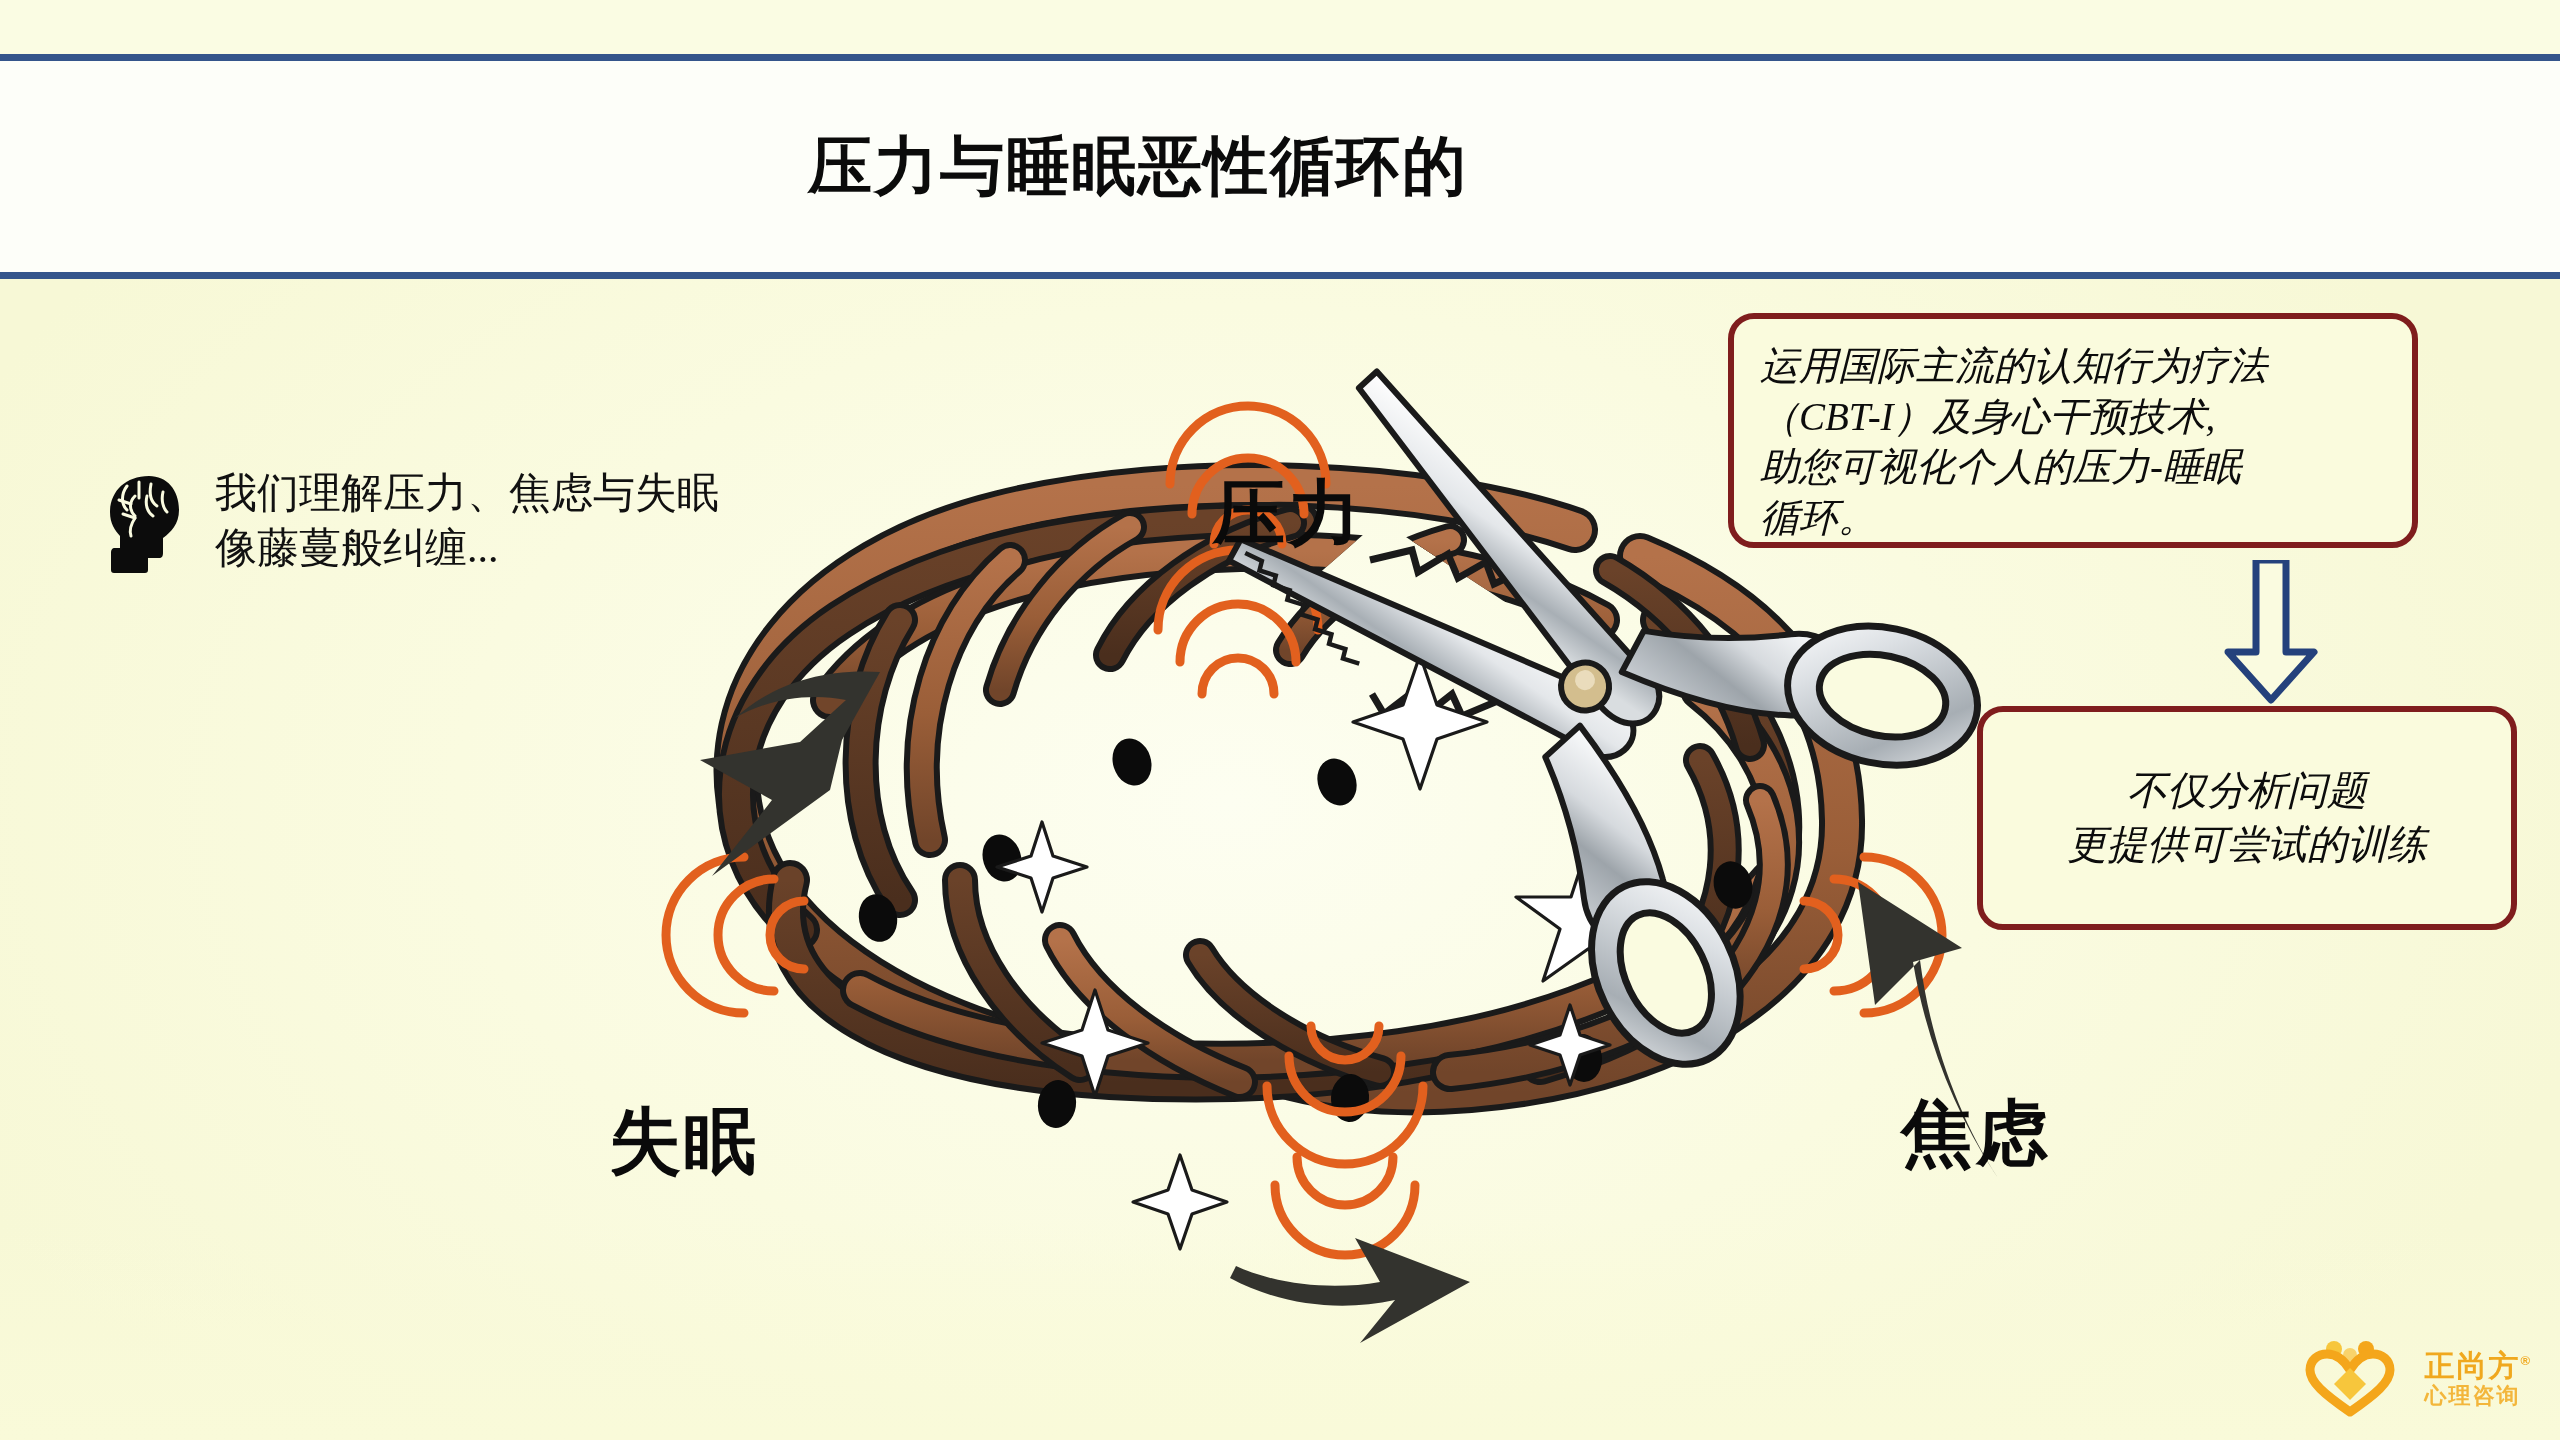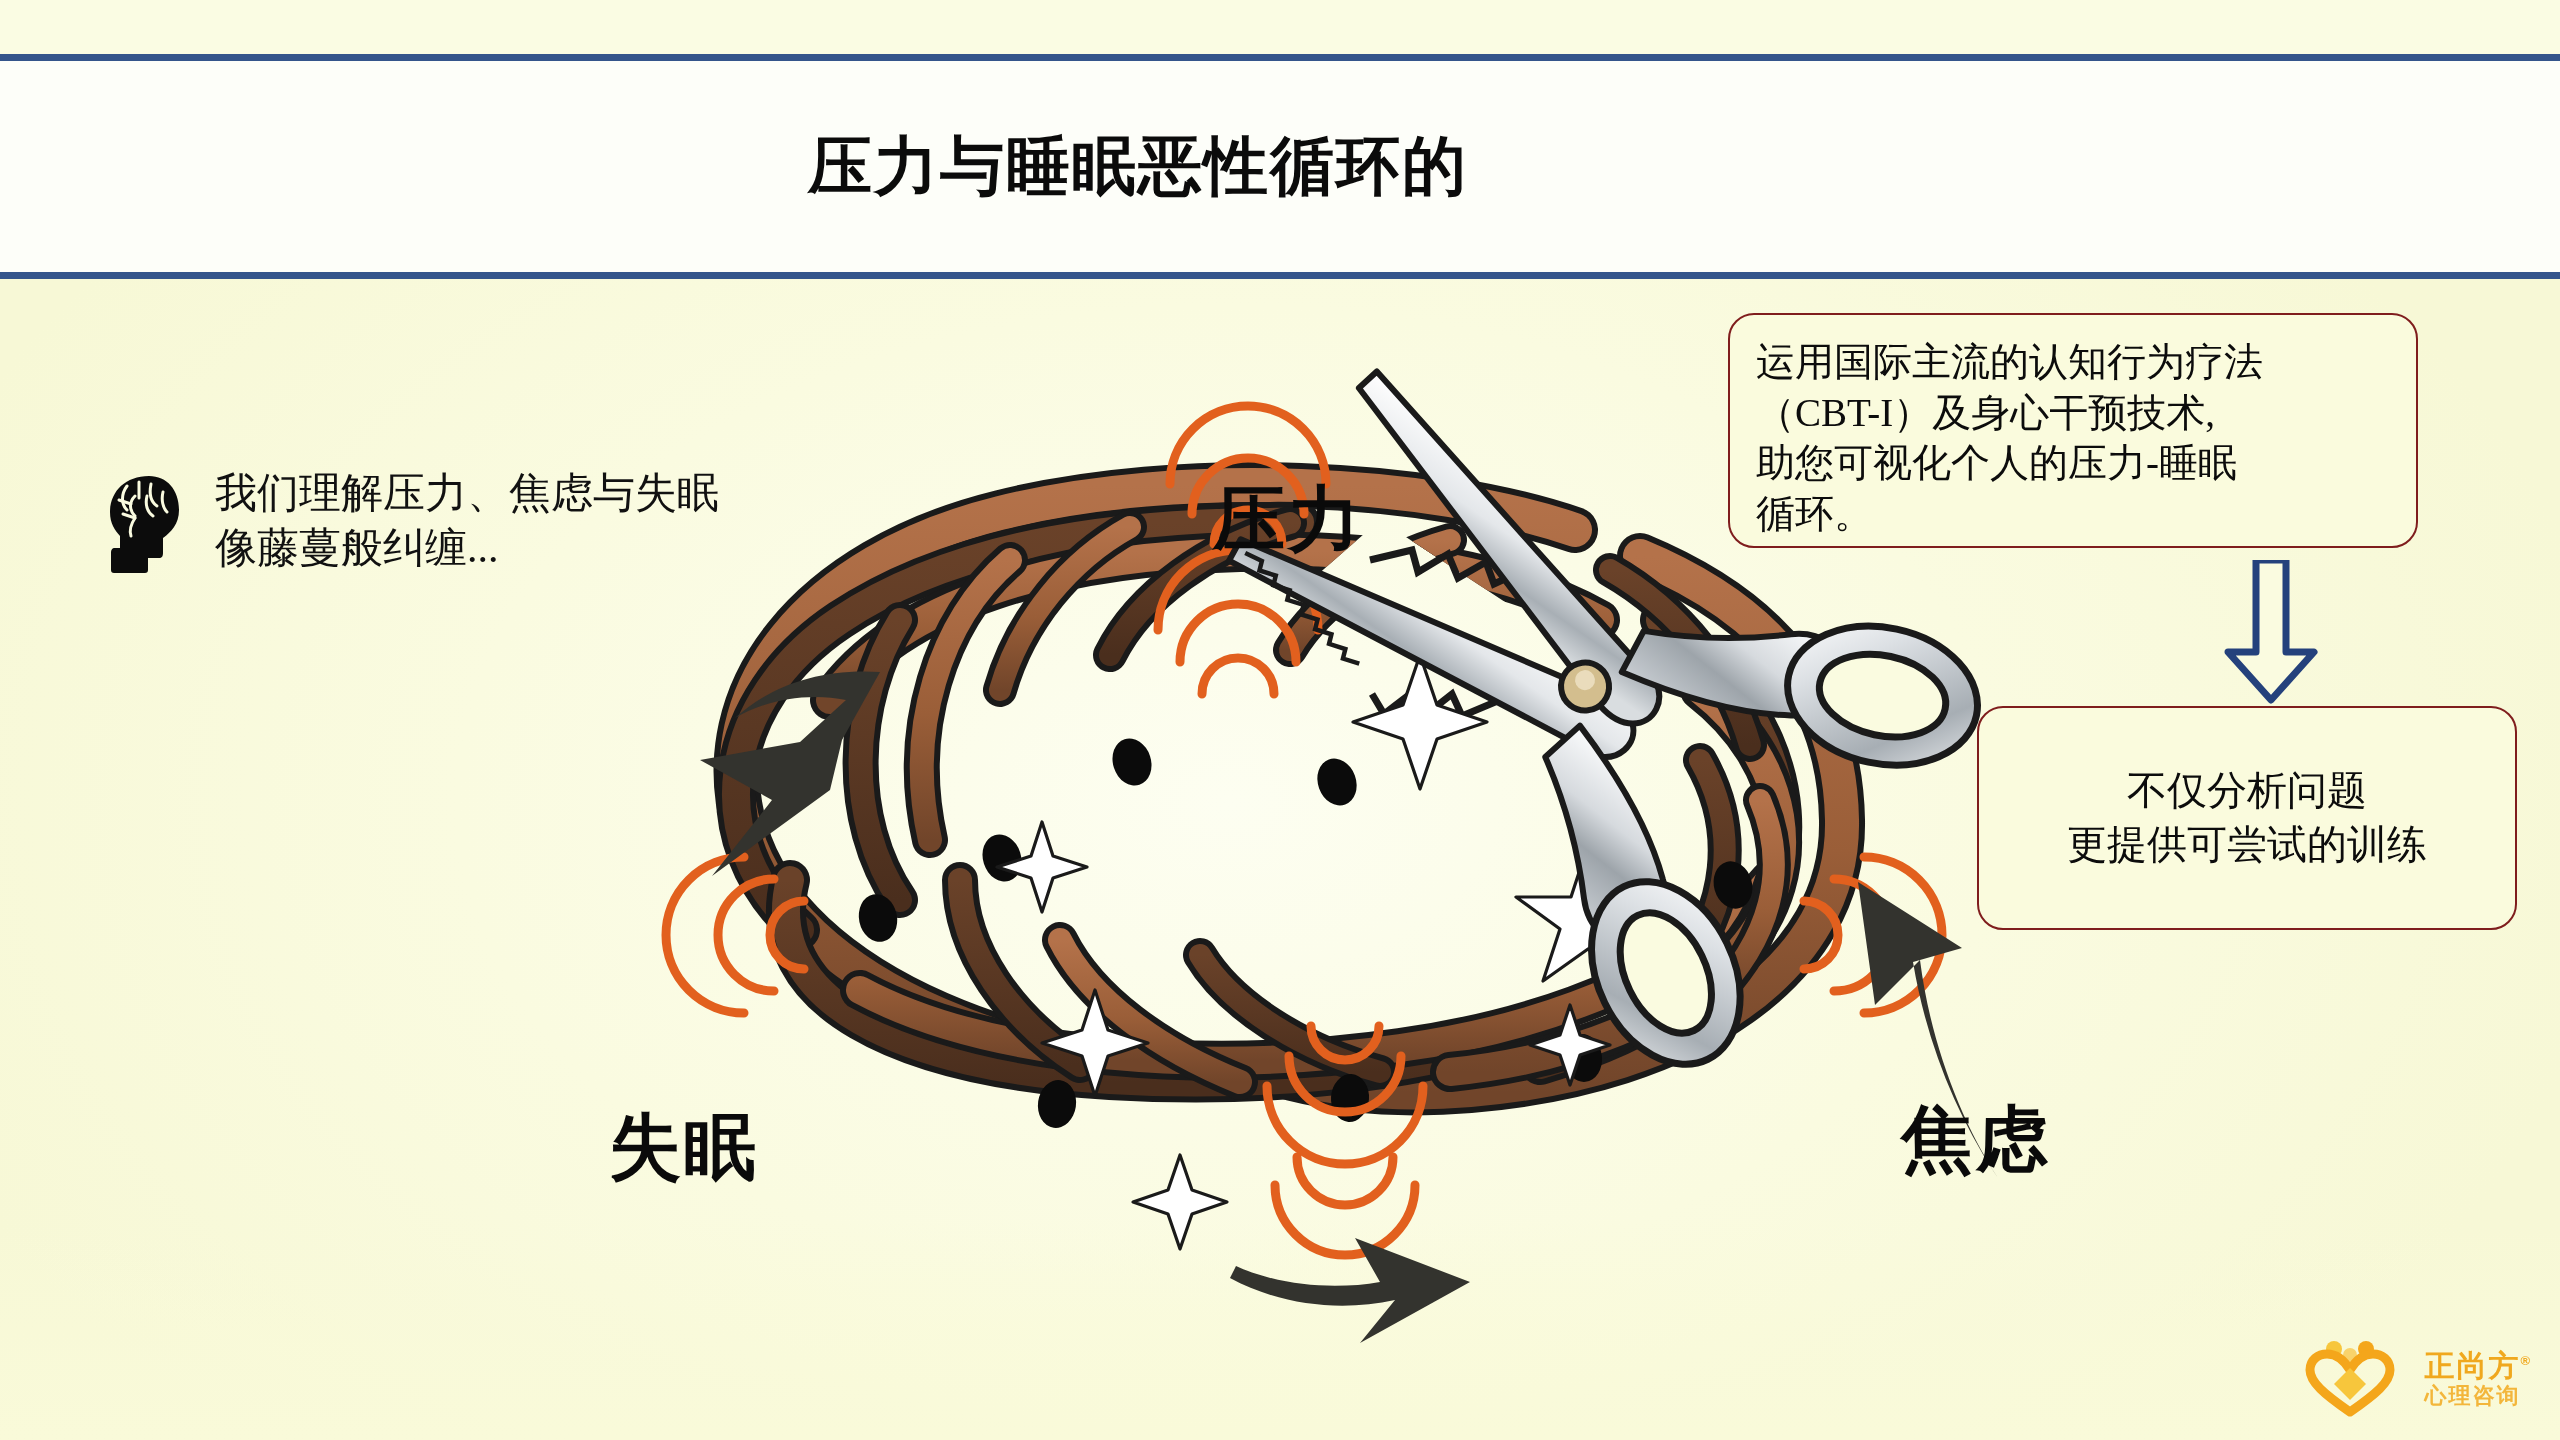--- a/index.html
+++ b/index.html
@@ -36,35 +36,35 @@
   .stage-bottom-fade{position:absolute;left:0;bottom:0;width:2560px;height:220px;
      background:linear-gradient(to bottom,rgba(250,251,216,0),#F9FAD9);}
 
   
   .left-note{position:absolute;left:105px;top:466px;display:flex;align-items:flex-start;gap:32px;z-index:8;}
   .head-icon{width:78px;height:100px;flex:0 0 auto;margin-top:8px;}
   .left-note-text{font-size:42px;line-height:1.32;color:#111;font-weight:400;
      font-family:"Liberation Serif","DejaVu Serif",serif;white-space:pre-line;}
 
   
-  .callout{position:absolute;border:2px solid #7f1d1d;border-radius:26px;
-     background:#FAFBDD;box-sizing:border-box;z-index:9;}
+  .callout{position:absolute;border:6px solid #7f1d1d;border-radius:26px;
+     background:#FAFBDD;box-sizing:border-box;z-index:9;font-style:italic;}
   .callout-1{left:1728px;top:313px;width:690px;height:235px;padding:22px 26px 0 26px;}
   .callout-1 .ctext{font-size:39px;line-height:1.30;color:#0C0C0C;white-space:pre-line;
      font-family:"Liberation Serif","DejaVu Serif",serif;}
   .callout-2{left:1977px;top:706px;width:540px;height:224px;
      display:flex;align-items:center;justify-content:center;}
   .callout-2 .ctext{font-size:40px;line-height:1.34;color:#0C0C0C;text-align:center;white-space:pre-line;
      font-family:"Liberation Serif","DejaVu Serif",serif;}
 
   .down-arrow{position:absolute;left:2216px;top:560px;width:110px;height:150px;z-index:9;}
 
   
   .cyc-label{position:absolute;font-weight:700;color:#0A0A0A;z-index:9;
-     font-family:Liberation Serif, serif;letter-spacing:3px;margin-top:6px;}
+     font-family:Liberation Serif, serif;letter-spacing:3px;}
   .lbl-stress{left:1213px;top:466px;font-size:72px;}
   .lbl-insomnia{left:609px;top:1094px;font-size:72px;}
   .lbl-anxiety{left:1901px;top:1086px;font-size:72px;text-align:center;}
 
   
   #art{position:absolute;left:0;top:0;width:2560px;height:1440px;z-index:4;}
 
   
   .logo{position:absolute;right:28px;bottom:22px;display:flex;align-items:center;gap:28px;z-index:10;}
   .logo-text{display:flex;flex-direction:column;line-height:1.0;}

